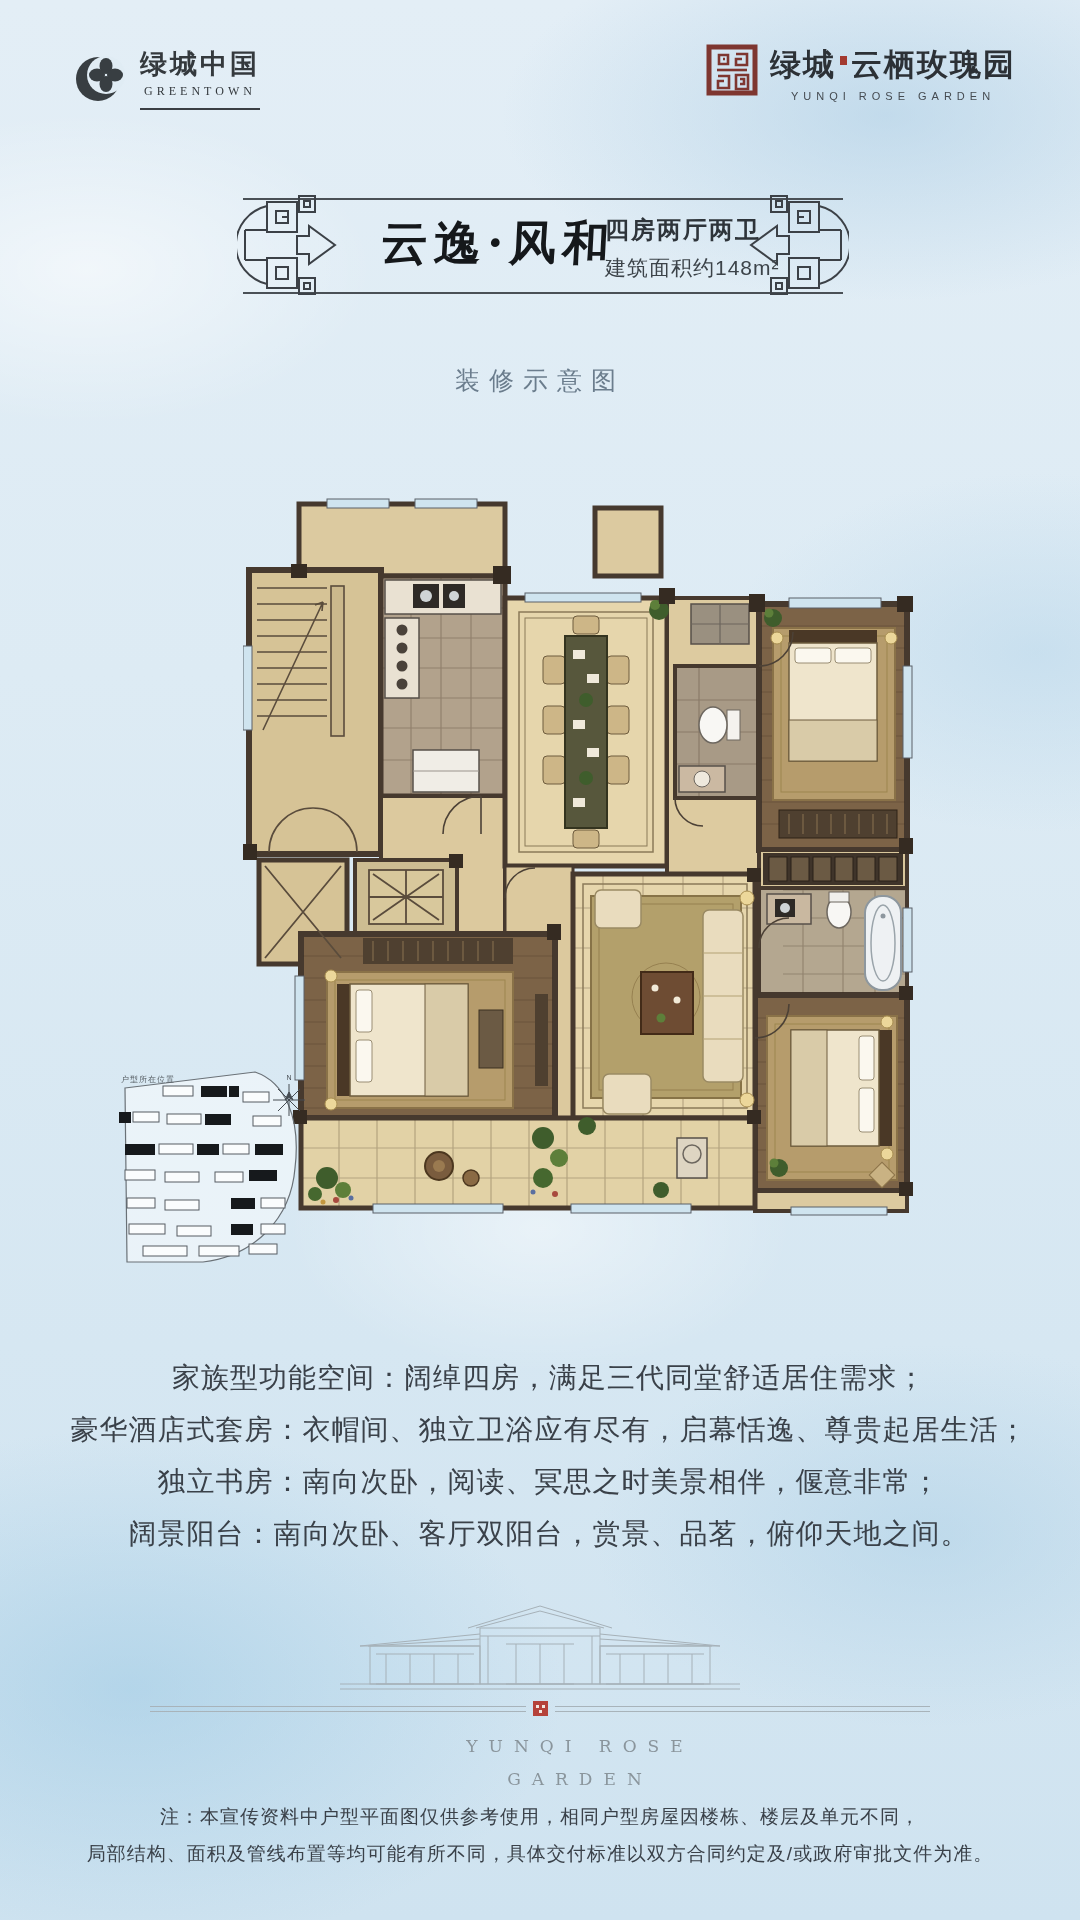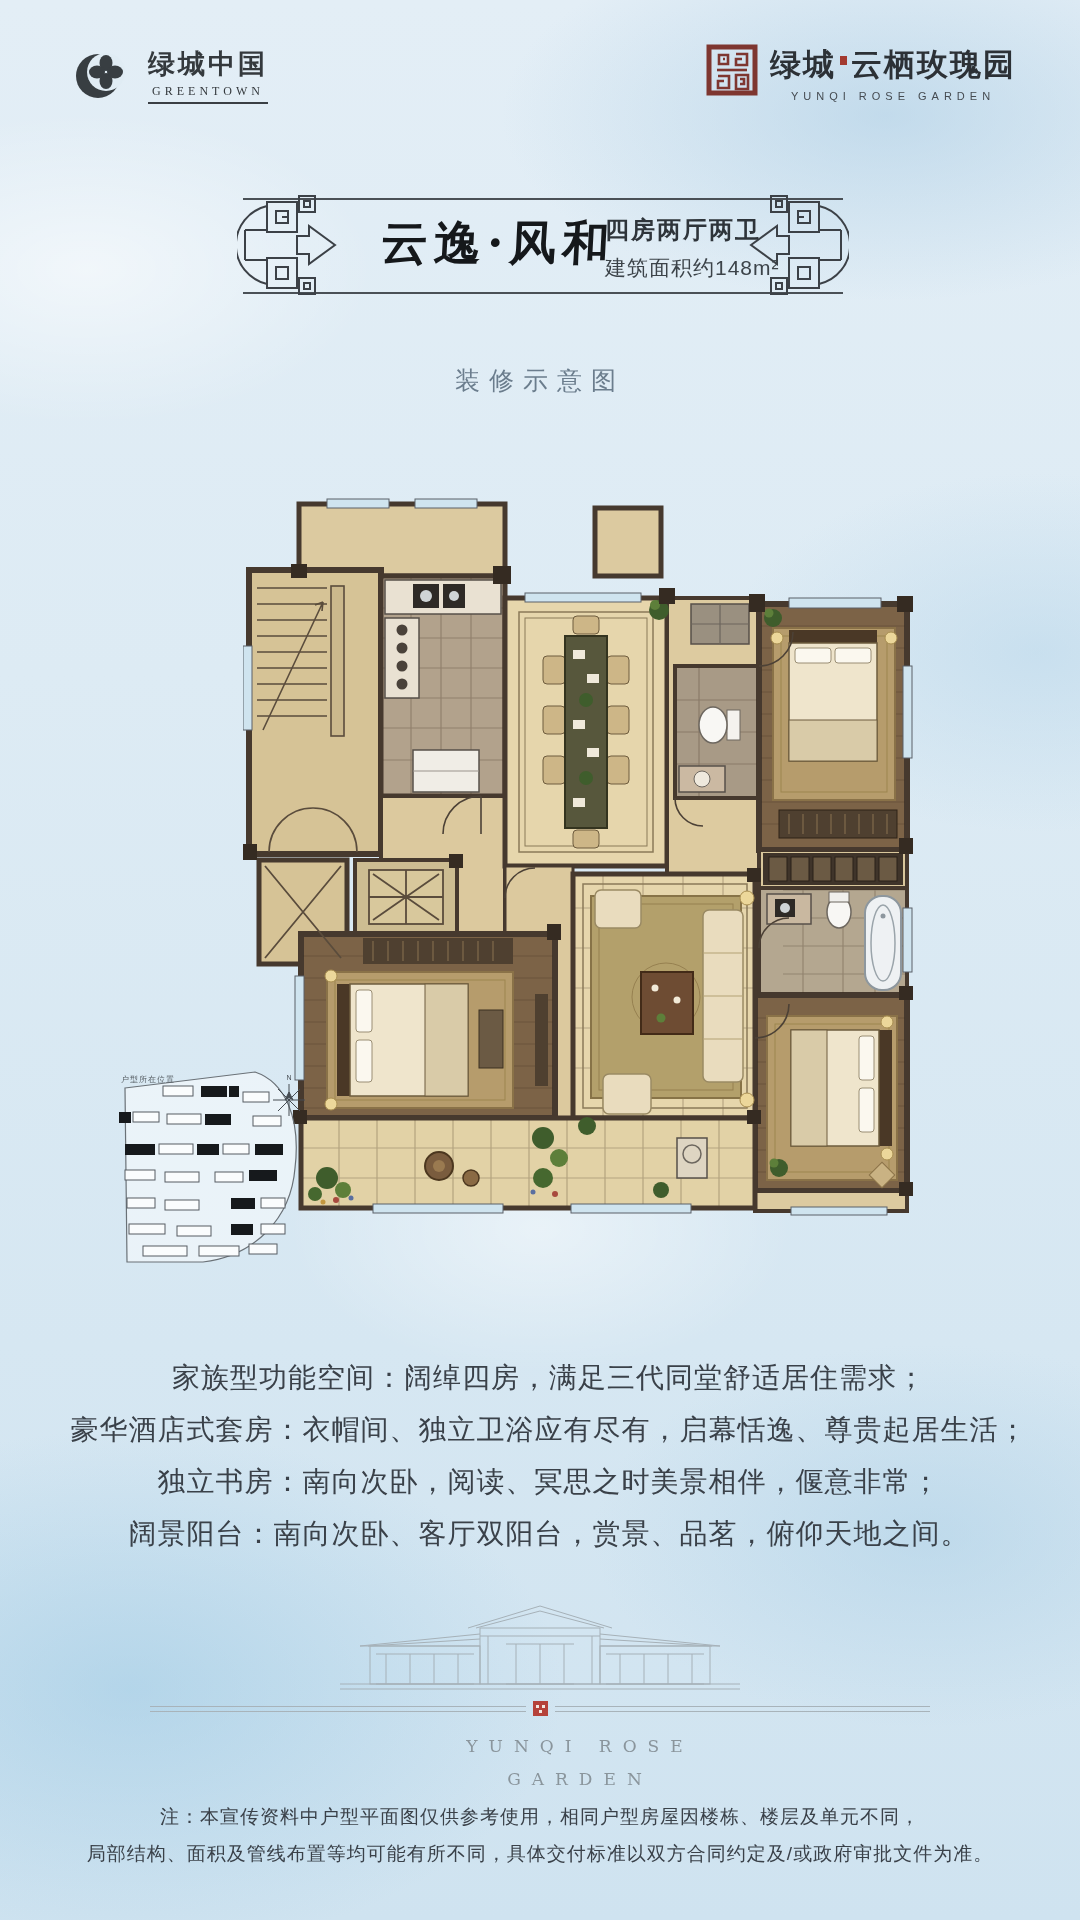--- a/index.html
+++ b/index.html
@@ -8,24 +8,24 @@
     background:
       radial-gradient(620px 300px at 82% 6%, rgba(168,203,227,.55), transparent 62%),
       radial-gradient(480px 260px at 8% 14%, rgba(255,255,255,.55), transparent 60%),
       radial-gradient(520px 300px at 96% 34%, rgba(180,212,233,.5), transparent 60%),
       radial-gradient(700px 420px at 12% 88%, rgba(150,198,226,.5), transparent 62%),
       radial-gradient(560px 320px at 86% 80%, rgba(173,208,230,.55), transparent 60%),
       radial-gradient(420px 240px at 50% 64%, rgba(255,255,255,.45), transparent 60%),
       linear-gradient(180deg,#e3eef6 0%,#ddebf4 35%,#d6e7f2 70%,#cfe3f0 100%);}
   .abs{position:absolute;}
   
-  .gt-logo{left:72px;top:46px;display:flex;align-items:center;gap:18px;}
+  .gt-logo{left:72px;top:46px;display:flex;align-items:center;gap:10px;}
   .gt-text .cn{font-size:27px;font-weight:bold;color:#34393d;letter-spacing:3px;font-family:"DejaVu Sans",sans-serif;}
   .gt-text .en{display:block;margin-top:2px;font-size:12px;letter-spacing:4px;color:#34393d;
-    border-bottom:2px solid #3a3f44;padding-bottom:3px;text-align:center;font-family:"Liberation Serif",serif;}
+    border-bottom:2px solid #3a3f44;padding-bottom:9px;text-align:center;font-family:"Liberation Serif",serif;}
   .prj-logo{right:64px;top:44px;display:flex;align-items:flex-start;gap:12px;}
   .prj-text{text-align:center;}
   .prj-cn{font-size:31px;font-weight:bold;color:#2c3136;letter-spacing:2px;font-family:"DejaVu Serif",serif;white-space:nowrap;}
   .prj-dot{display:inline-block;width:7px;height:9px;background:#a33a30;margin:0 4px 12px 4px;vertical-align:middle;}
   .prj-en{margin-top:4px;font-size:11px;letter-spacing:5px;color:#454b51;font-family:Liberation Sans, sans-serif;}
   
   .banner{left:243px;top:198px;width:600px;height:92px;border-top:2px solid #4a5056;border-bottom:2px solid #4a5056;}
   .banner-title{position:absolute;left:138px;top:12px;font-family:"DejaVu Serif",serif;font-weight:bold;
     font-size:47px;color:#15181b;letter-spacing:6px;transform:skewX(-3deg);}
   .banner-info{position:absolute;left:362px;top:14px;}

